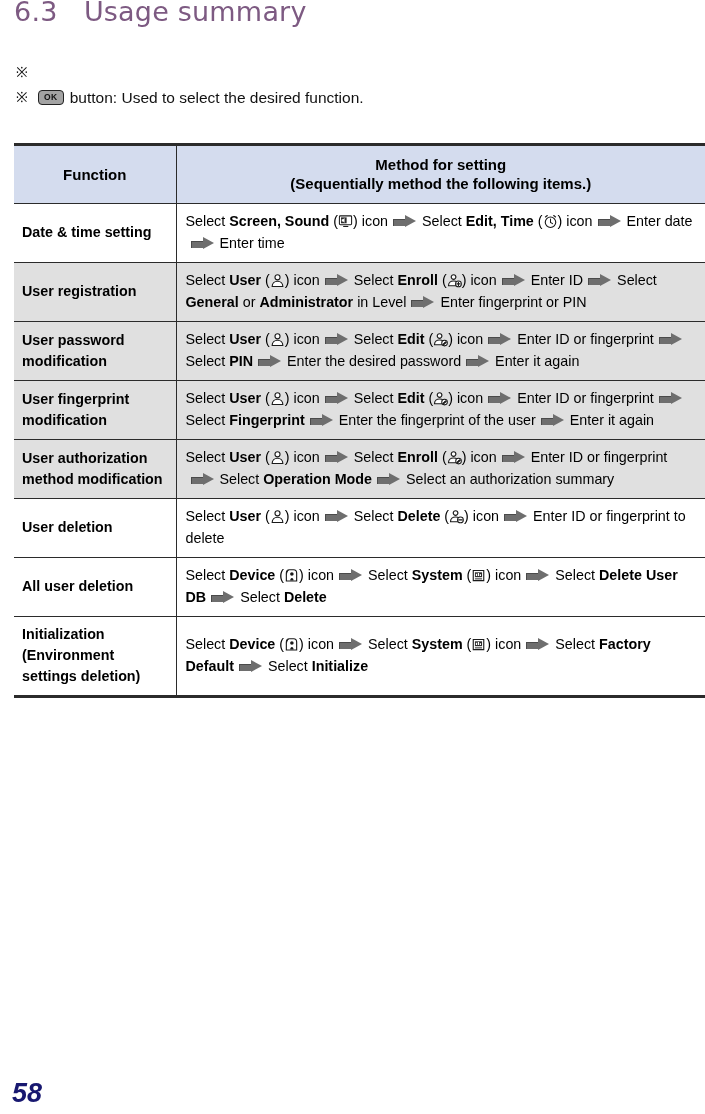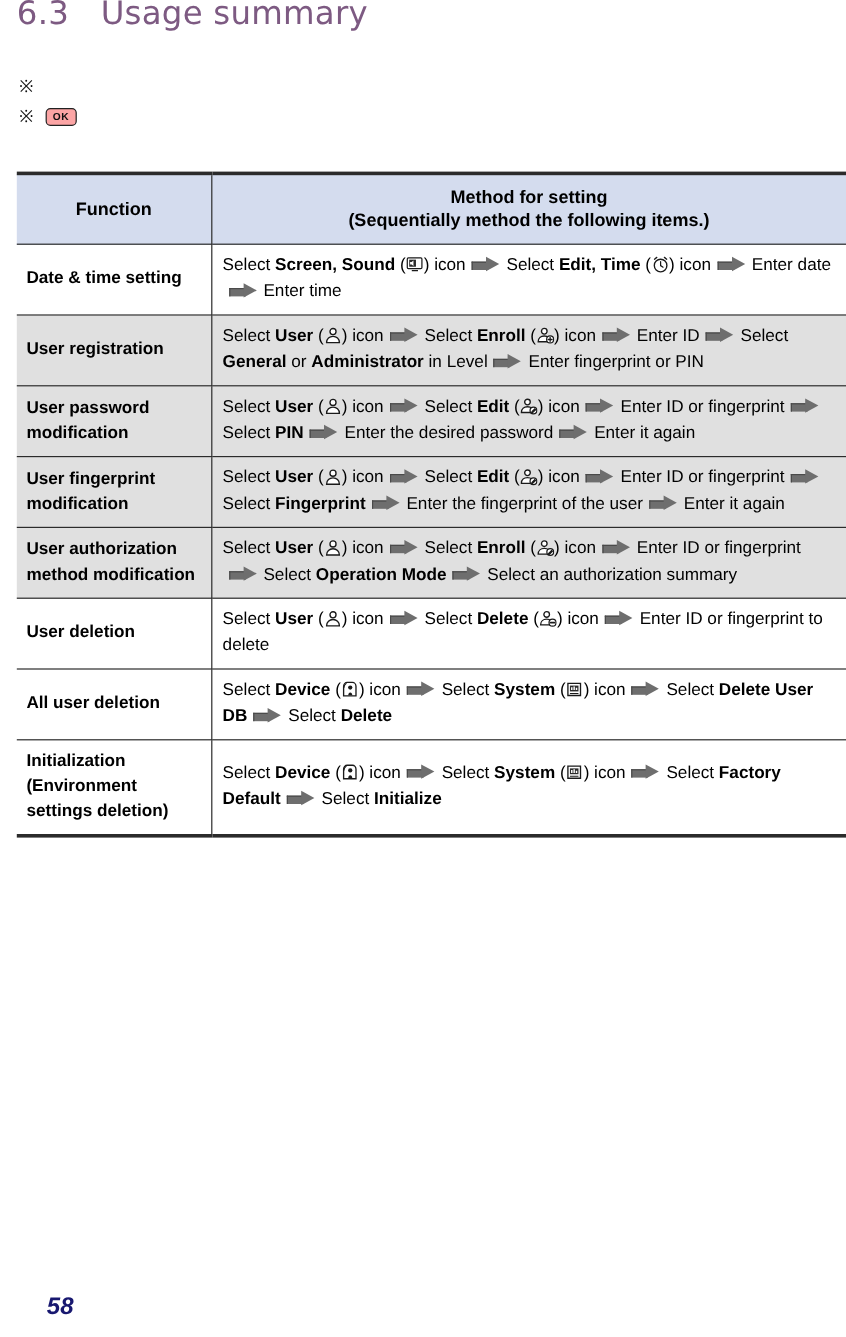--- a/index.html
+++ b/index.html
@@ -54,21 +54,21 @@
     display: inline-block;
     border: 1.3px solid #222;
     border-radius: 4px;
     padding: 0px 5px 1px 5px;
     font-size: 8.5px;
     font-weight: bold;
     letter-spacing: 0.5px;
     line-height: 12px;
     margin: 0 6px 0 0;
     vertical-align: middle;
-    background: #fca5a5;
+    background: #a3a3a3;
   }
 
   
   .tbl-wrap {
     position: absolute;
     left: 14px;
     top: 143px;
     width: 691px;
   }
   table.usage {
@@ -148,40 +148,40 @@
     width: 15px;
     height: 15px;
   }
   .icn svg { display: block; }
 
   
   .page-num {
     position: absolute;
     left: 12px;
     top: 1078px;
-    font-size: 20px;
+    font-size: 27px;
     font-weight: bold;
     font-style: italic;
     color: #181870;
     font-family: "Liberation Sans", sans-serif;
-    margin-left: 27px;
   }
 </style>
 </head>
 <body>
 
 <div class="page-title">6.3   Usage summary</div>
 
 <div class="notes">
   <div class="note-line">
     <span class="note-mark">※</span>
   </div>
   <div class="note-line">
     <span class="note-mark">※</span>
     <span class="ok-key">OK</span>
+    <span>button: Used to select the desired function.</span>
   </div>
 </div>
 
 <div class="tbl-wrap">
   <table class="usage">
     <colgroup>
         <col class="c1">
         <col class="c2">
       </colgroup>
     <thead>

